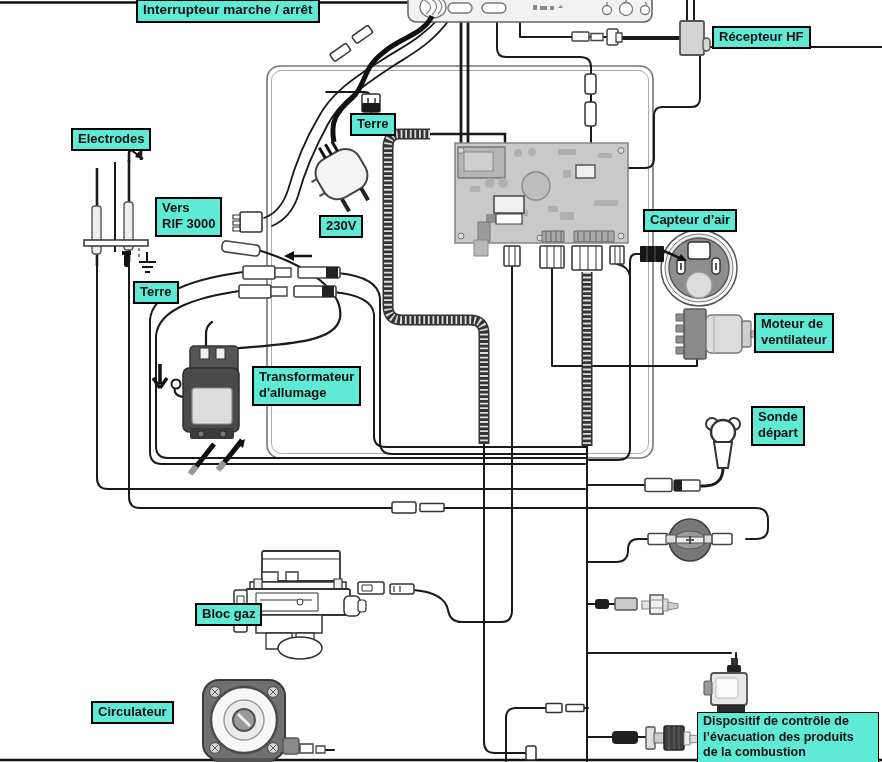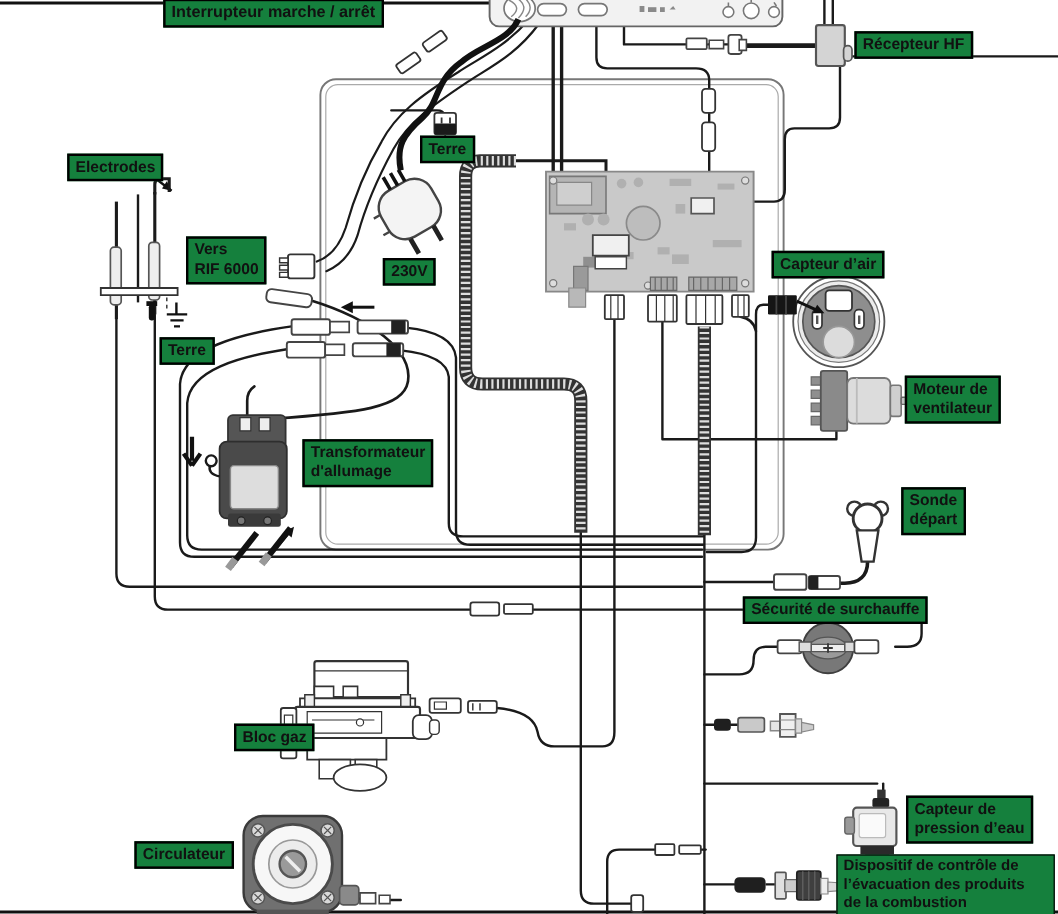--- a/index.html
+++ b/index.html
@@ -1,19 +1,19 @@
 <!DOCTYPE html>
 <html><head>
 <meta charset="utf-8">
 <style>
   html,body{margin:0;padding:0;background:#fff;}
   #stage{position:relative;width:882px;height:762px;background:#fff;overflow:hidden;
          font-family:"Liberation Sans",sans-serif;}
   #stage svg{position:absolute;left:0;top:0;}
-  .label{position:absolute;background:#15803d;border:2px solid #000;color:#111;
+  .label{position:absolute;background:#5eead4;border:2px solid #000;color:#111;
          font:bold 13px/1.25 "Liberation Sans",sans-serif;padding:1px 5px 2px 5px;
          white-space:pre-line;box-sizing:border-box;z-index:5;}
   .lbl-sm{font-size:12.5px;border-width:1.5px;}
   svg *{vector-effect:non-scaling-stroke;}
 </style>
 </head>
 <body>
 
 <div id="stage">
 
@@ -403,34 +403,31 @@
     <path d="M669,726 v24 M674,726 v24 M679,726 v24" stroke="#666" stroke-width="1"></path>
     <rect x="684" y="732" width="6" height="13" fill="#eee" stroke="#888" stroke-width="1"></rect>
     <polygon points="690,735 716,737 716,741 690,743" fill="#ddd" stroke="#888" stroke-width="1"></polygon>
   </g>
 
 </svg>
 
 <div class="label" style="left:136px;top:-1px;font-size:13.5px">Interrupteur marche / arrêt</div>
 <div class="label" style="left:712px;top:26px">Récepteur HF</div>
 <div class="label" style="left:350px;top:113px">Terre</div>
-<div class="label" style="left:56px;top:128px">Electrodes</div>
+<div class="label" style="left:71px;top:128px">Electrodes</div>
 <div class="label" style="left:155px;top:197px">Vers
-RIF 6000</div>
+RIF 3000</div>
 <div class="label" style="left:319px;top:215px">230V</div>
 <div class="label" style="left:643px;top:209px">Capteur d’air</div>
 <div class="label" style="left:133px;top:281px">Terre</div>
 <div class="label" style="left:754px;top:313px">Moteur de
 ventilateur</div>
 <div class="label" style="left:252px;top:366px">Transformateur
 d'allumage</div>
 <div class="label" style="left:751px;top:406px">Sonde
 départ</div>
-<div class="label" style="left:619px;top:497px">Sécurité de surchauffe</div>
 <div class="label" style="left:195px;top:603px">Bloc gaz</div>
-<div class="label" style="left:755px;top:663px">Capteur de
-pression d’eau</div>
-<div class="label" style="left:112px;top:701px">Circulateur</div>
+<div class="label" style="left:91px;top:701px">Circulateur</div>
 <div class="label lbl-sm" style="left:697px;top:712px;width:182px">Dispositif de contrôle de
 l’évacuation des produits
 de la combustion</div>
 
 </div>
 
 </body></html>

